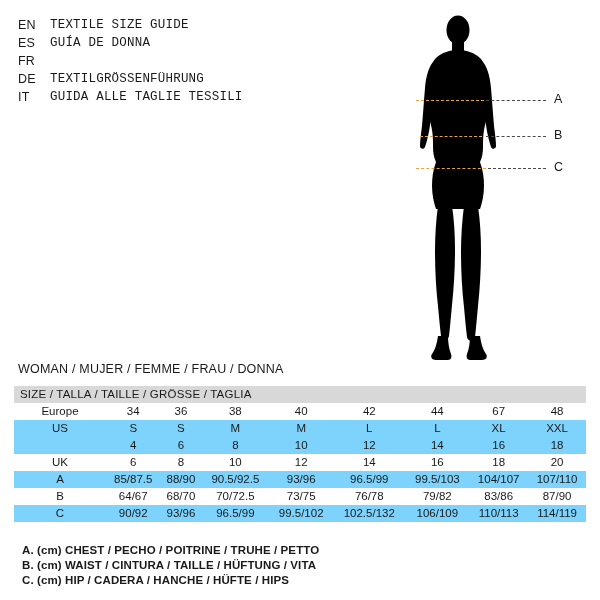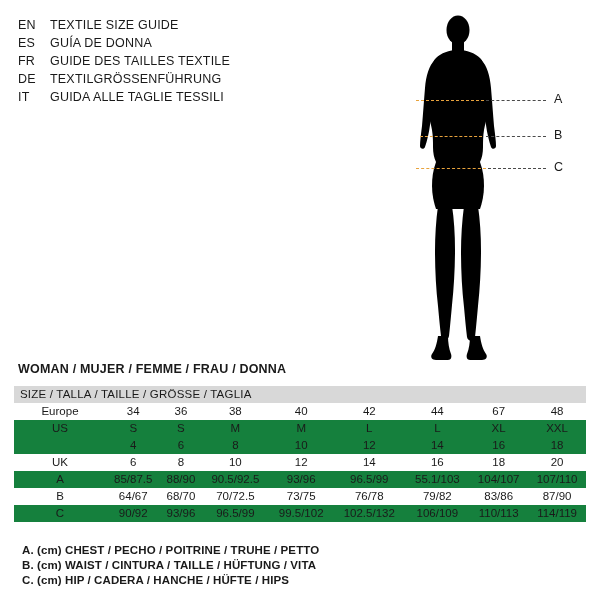--- a/index.html
+++ b/index.html
@@ -30,20 +30,21 @@
     letter-spacing: 0.2px;
   }
   .lang-code {
     width: 32px;
     flex: 0 0 32px;
     color: #1a1a1a;
   }
   .lang-text {
     color: #1a1a1a;
     white-space: nowrap;
+    font-family: Liberation Mono, monospace;
   }
 
   
   .figure-wrap {
     position: absolute;
     top: 8px; right: 22px;
     width: 180px; height: 360px;
   }
   .figure-wrap svg { display: block; }
 
@@ -62,21 +63,21 @@
     color: #1a1a1a;
     line-height: 1;
   }
 
   
   .woman-label {
     position: absolute;
     left: 18px;
     top: 362px;
     font-size: 12.5px;
-    font-weight: bold;
+    font-weight: normal;
     letter-spacing: 0.2px;
   }
 
   
   .table-wrap {
     position: absolute;
     left: 14px;
     top: 386px;
     width: 572px;
   }
@@ -95,21 +96,21 @@
   }
   table.size-table th.head-cell {
     text-align: left;
     padding-left: 6px;
     font-weight: normal;
     font-size: 11.5px;
     letter-spacing: 0.2px;
     margin-left: 14px;
   }
   tr.header-row { background: #d8d8d8; }
-  tr.band-dark { background: #15803d; }
+  tr.band-dark { background: #7dd3fc; }
   tr.band-light { background: #ffffff; }
   td.row-label, th.row-label {
     text-align: left;
     padding-left: 6px;
     width: 92px;
   }
 
   
   .notes {
     position: absolute;
@@ -135,21 +136,20 @@
     <div class="lang-row">
       <span class="lang-code">EN</span>
       <span class="lang-text">TEXTILE SIZE GUIDE</span>
     </div>
     <div class="lang-row">
       <span class="lang-code">ES</span>
       <span class="lang-text">GUÍA DE DONNA</span>
     </div>
     <div class="lang-row">
       <span class="lang-code">FR</span>
-      <span class="lang-text">GUIDE DES TAILLES TEXTILE</span>
     </div>
     <div class="lang-row">
       <span class="lang-code">DE</span>
       <span class="lang-text">TEXTILGRÖSSENFÜHRUNG</span>
     </div>
     <div class="lang-row">
       <span class="lang-code">IT</span>
       <span class="lang-text">GUIDA ALLE TAGLIE TESSILI</span>
     </div>
   </div>
@@ -259,21 +259,21 @@
           <td>18</td>
           <td>20</td>
         </tr>
         <tr class="band-dark">
           <td class="row-label">A</td>
           <td>85/87.5</td>
           <td>88/90</td>
           <td>90.5/92.5</td>
           <td>93/96</td>
           <td>96.5/99</td>
-          <td>55.1/103</td>
+          <td>99.5/103</td>
           <td>104/107</td>
           <td>107/110</td>
         </tr>
         <tr class="band-light">
           <td class="row-label">B</td>
           <td>64/67</td>
           <td>68/70</td>
           <td>70/72.5</td>
           <td>73/75</td>
           <td>76/78</td>

